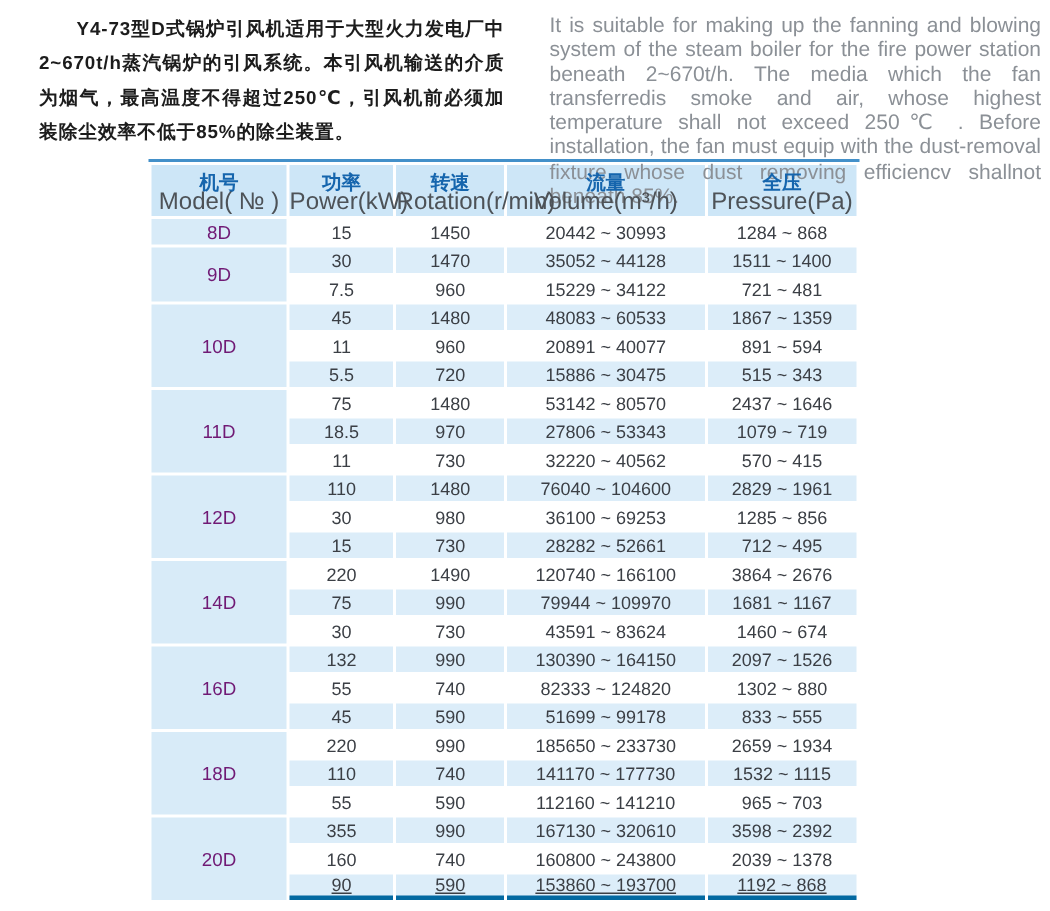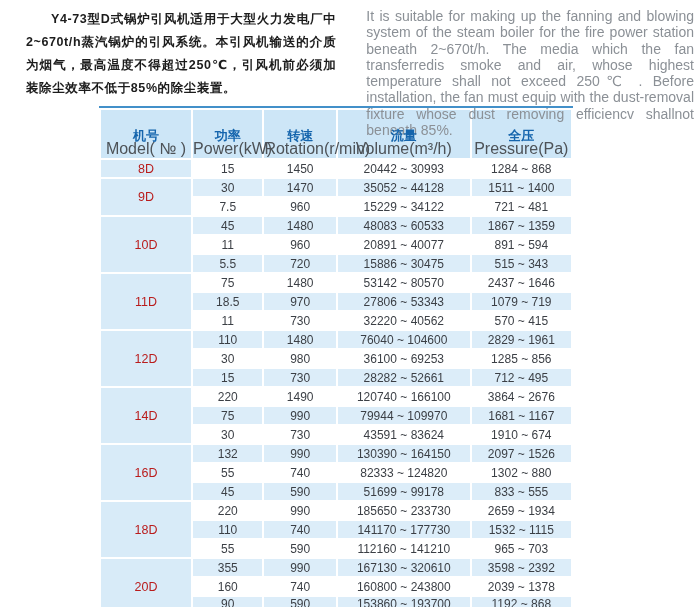--- a/index.html
+++ b/index.html
@@ -46,21 +46,21 @@
     border-spacing: 2px;
     table-layout: fixed;
   }
   col.c-model    { width: 19.5%; }
   col.c-power    { width: 15.0%; }
   col.c-rotation { width: 15.5%; }
   col.c-volume   { width: 28.5%; }
   col.c-pressure { width: 21.5%; }
   th {
     background: #cde6f7;
-    padding: 18px 0 3px;
+    padding: 4px 0 3px;
     height: 30px;
     vertical-align: middle;
   }
   th .cn {
     display: block;
     font-size: 13px;
     font-weight: bold;
     color: #1565ad;
     line-height: 15px;
   }
@@ -76,21 +76,21 @@
     text-align: center;
     vertical-align: middle;
     font-size: 12px;
     color: #3b3f45;
     background: #ffffff;
   }
   tr.stripe td { background: #dcedf9; }
   td.model-cell {
     background: #d8ebf8 !important;
     font-size: 12.5px;
-    color: #b91c1c;
+    color: #701a75;
   }
   tr:last-child td { border-bottom: 3px solid #0369a1; text-decoration: underline; }
 </style>
 </head>
 <body>
 
 <div class="intro">
   <p class="intro-cn">Y4-73型D式锅炉引风机适用于大型火力发电厂中2~670t/h蒸汽锅炉的引风系统。本引风机输送的介质为烟气，最高温度不得超过250℃，引风机前必须加装除尘效率不低于85%的除尘装置。</p>
   <p class="intro-en">It is suitable for making up the fanning and blowing system of the steam boiler for the fire power station beneath 2~670t/h. The media which the fan transferredis smoke and air, whose highest temperature shall not exceed 250℃ . Before installation, the fan must equip with the dust-removal fixture whose dust removing efficiencv shallnot beneath 85%.</p>
 </div>
@@ -216,21 +216,21 @@
         <tr class="stripe">
           <td>75</td>
           <td>990</td>
           <td>79944 ~ 109970</td>
           <td>1681 ~ 1167</td>
         </tr>
         <tr>
           <td>30</td>
           <td>730</td>
           <td>43591 ~ 83624</td>
-          <td>1910 ~ 674</td>
+          <td>1460 ~ 674</td>
         </tr>
         <tr class="stripe">
           <td class="model-cell" rowspan="3">16D</td>
           <td>132</td>
           <td>990</td>
           <td>130390 ~ 164150</td>
           <td>2097 ~ 1526</td>
         </tr>
         <tr>
           <td>55</td>

